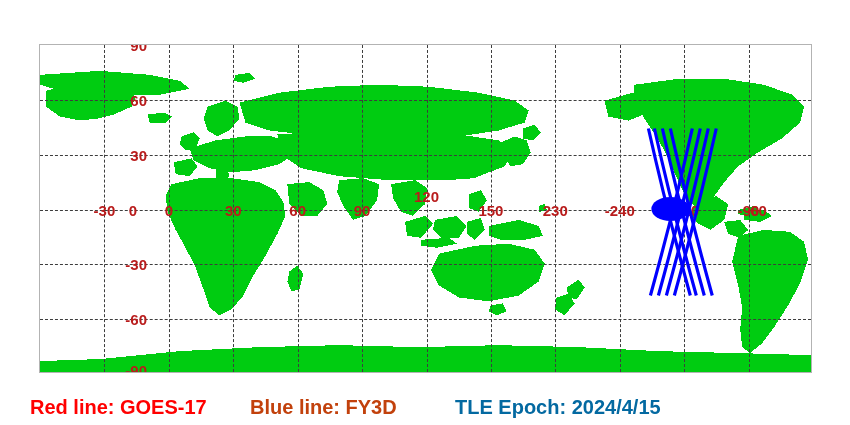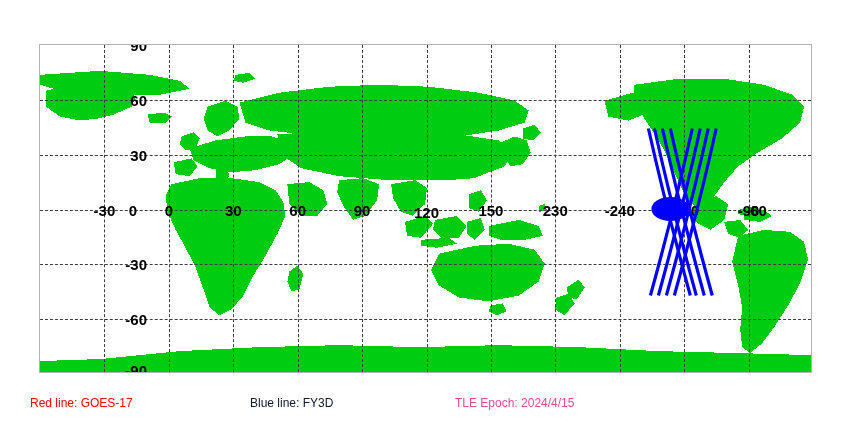--- a/index.html
+++ b/index.html
@@ -60,21 +60,21 @@
     width: 100%;
     border-top: 1px dashed #3d3d3d;
   }
 
   
   .tick-label {
     position: absolute;
     font-family: "Liberation Sans", sans-serif;
     font-size: 15px;
     font-weight: bold;
-    color: #000000;
+    color: #b91c1c;
     white-space: nowrap;
     line-height: 1;
     pointer-events: none;
   }
   .tick-lon {
     transform: translate(-50%, -50%);
   }
   .tick-lat {
     transform: translate(-100%, -50%);
   }
@@ -93,28 +93,28 @@
   #caption {
     position: absolute;
     left: 0;
     top: 393px;
     width: 850px;
     height: 28px;
   }
   .cap-item {
     position: absolute;
     font-family: "Liberation Sans", sans-serif;
-    font-size: 12px;
-    font-weight: normal;
+    font-size: 20px;
+    font-weight: bold;
     white-space: nowrap;
     line-height: 1;
   }
   #cap-red   { left: 30px;  top: 4px; color: #ff0000; }
-  #cap-blue  { left: 250px; top: 4px; color: #0f172a; }
-  #cap-epoch { left: 455px; top: 4px; color: #ec4899; }
+  #cap-blue  { left: 250px; top: 4px; color: #c2410c; }
+  #cap-epoch { left: 455px; top: 4px; color: #0369a1; }
 </style>
 </head>
 <body>
 
 <div id="app">
 
   <div id="map-frame">
 
     <svg id="map-svg" viewBox="0 0 773 329" preserveAspectRatio="none">
       <g fill="#00cc11" stroke="none" shape-rendering="crispEdges">
@@ -186,21 +186,21 @@
     <div class="grid-h" style="top:109.7px"></div>
     <div class="grid-h" style="top:164.5px"></div>
     <div class="grid-h" style="top:219.3px"></div>
     <div class="grid-h" style="top:274.2px"></div>
 
     <div class="tick-label tick-lon" style="left:64.4px;  top:164.5px">-30</div>
     <div class="tick-label tick-lon" style="left:128.8px; top:164.5px">0</div>
     <div class="tick-label tick-lon" style="left:193.3px; top:164.5px">30</div>
     <div class="tick-label tick-lon" style="left:257.7px; top:164.5px">60</div>
     <div class="tick-label tick-lon" style="left:322.1px; top:164.5px">90</div>
-    <div class="tick-label tick-lon" style="left:386.5px; top:167px">120</div>
+    <div class="tick-label tick-lon" style="left:386.5px; top:151px">120</div>
     <div class="tick-label tick-lon" style="left:450.9px; top:164.5px">150</div>
     <div class="tick-label tick-lon" style="left:515.3px; top:164.5px">230</div>
     <div class="tick-label tick-lon" style="left:579.8px; top:164.5px">-240</div>
     <div class="tick-label tick-lon" style="left:644.2px; top:164.5px">-120</div>
     <div class="tick-label tick-lon" style="left:708.6px; top:164.5px">-90</div>
     <div class="tick-label tick-lon" style="left:716px;   top:164.5px">-60</div>
 
     <div class="tick-label tick-lat" style="left:107px; top:0px">90</div>
     <div class="tick-label tick-lat" style="left:107px; top:54.8px">60</div>
     <div class="tick-label tick-lat" style="left:107px; top:109.7px">30</div>

